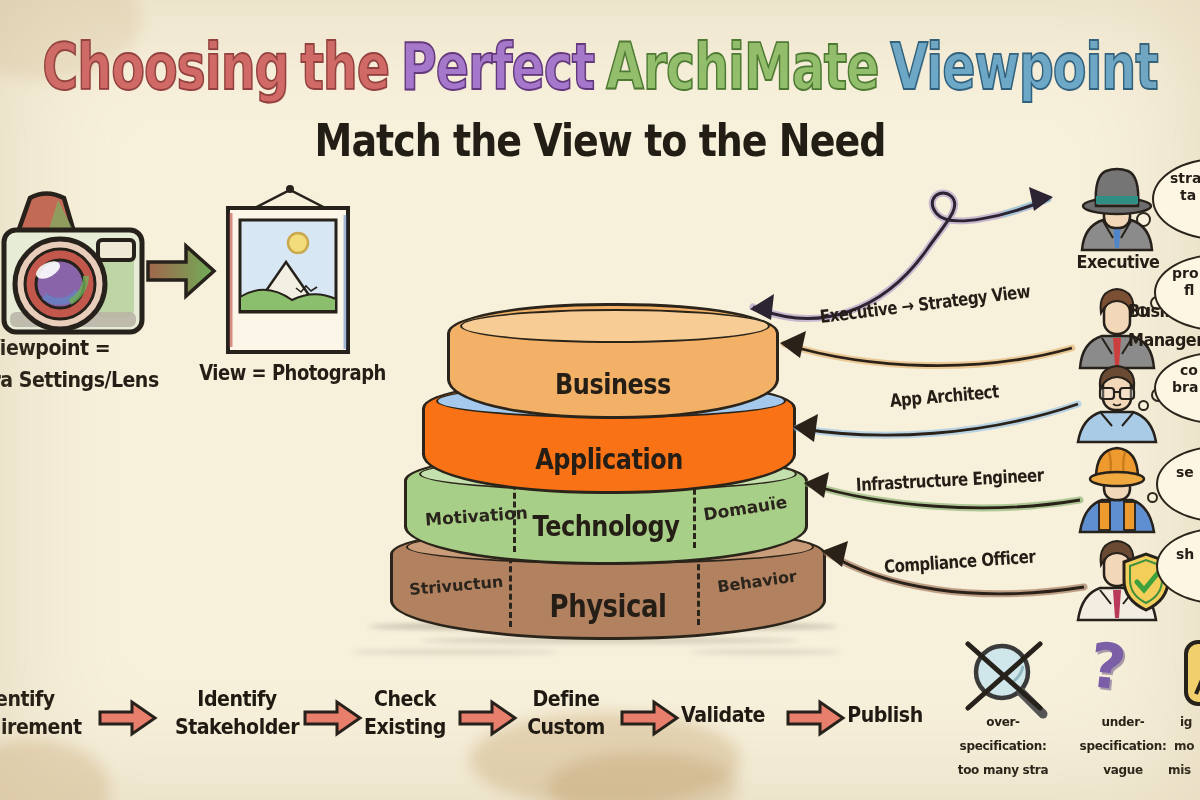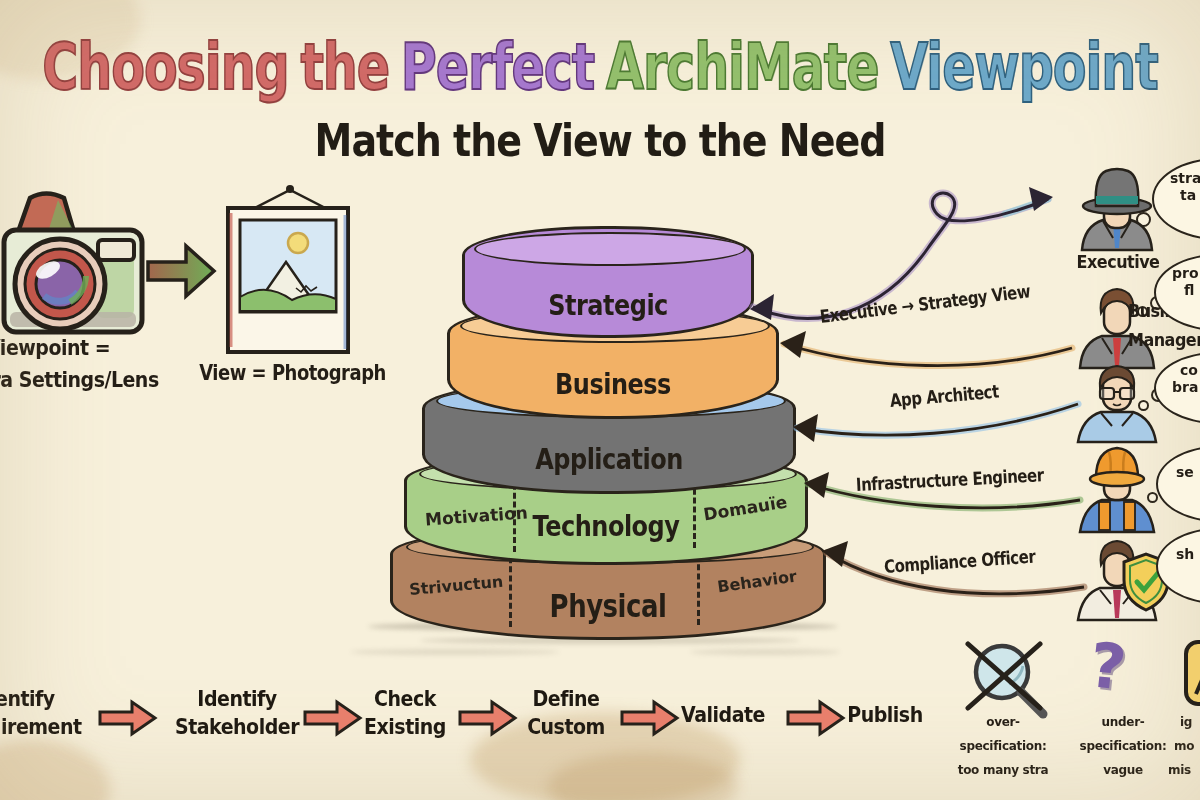--- a/index.html
+++ b/index.html
@@ -75,31 +75,27 @@
     <div class="layer-label" style="bottom:16px;font-size:26px;">Physical</div>
   </div>
   <div class="layer z3" style="left:404px;top:451px;width:398px;height:108px;background:#a8cf88;">
     <div class="cap" style="background:#c4e0ad;"></div>
     <div class="dash" style="left:106px;top:12px;bottom:10px;"></div>
     <div class="dash" style="left:286px;top:8px;bottom:14px;"></div>
     <div class="sub" style="left:18px;bottom:36px;transform:rotate(-4deg);">Motivation</div>
     <div class="sub" style="right:18px;bottom:44px;transform:rotate(-9deg);">Domauïe</div>
     <div class="layer-label" style="bottom:22px;">Technology</div>
   </div>
-  <div class="layer z3" style="left:422px;top:378px;width:368px;height:110px;background:#737373;">
+  <div class="layer z3" style="left:422px;top:378px;width:368px;height:110px;background:#f97316;">
     <div class="cap" style="background:#a5c9ec;"></div>
     <div class="layer-label" style="bottom:18px;">Application</div>
   </div>
   <div class="layer z4" style="left:447px;top:303px;width:326px;height:110px;background:#f2b166;">
     <div class="cap" style="background:#f7cc95;"></div>
     <div class="layer-label" style="bottom:18px;">Business</div>
-  </div>
-  <div class="layer z4" style="left:462px;top:226px;width:286px;height:106px;background:#b78ad8;">
-    <div class="cap" style="background:#cda7e6;"></div>
-    <div class="layer-label" style="bottom:16px;">Strategic</div>
   </div>
 
   <svg class="sketch" width="1200" height="800" viewBox="0 0 1200 800">
     <defs>
       <linearGradient id="gBG" x1="0" y1="0" x2="1" y2="0">
         <stop offset="0" stop-color="#a2664d"></stop>
           <stop offset="1" stop-color="#6fae57"></stop>
       </linearGradient>
     </defs>
 

